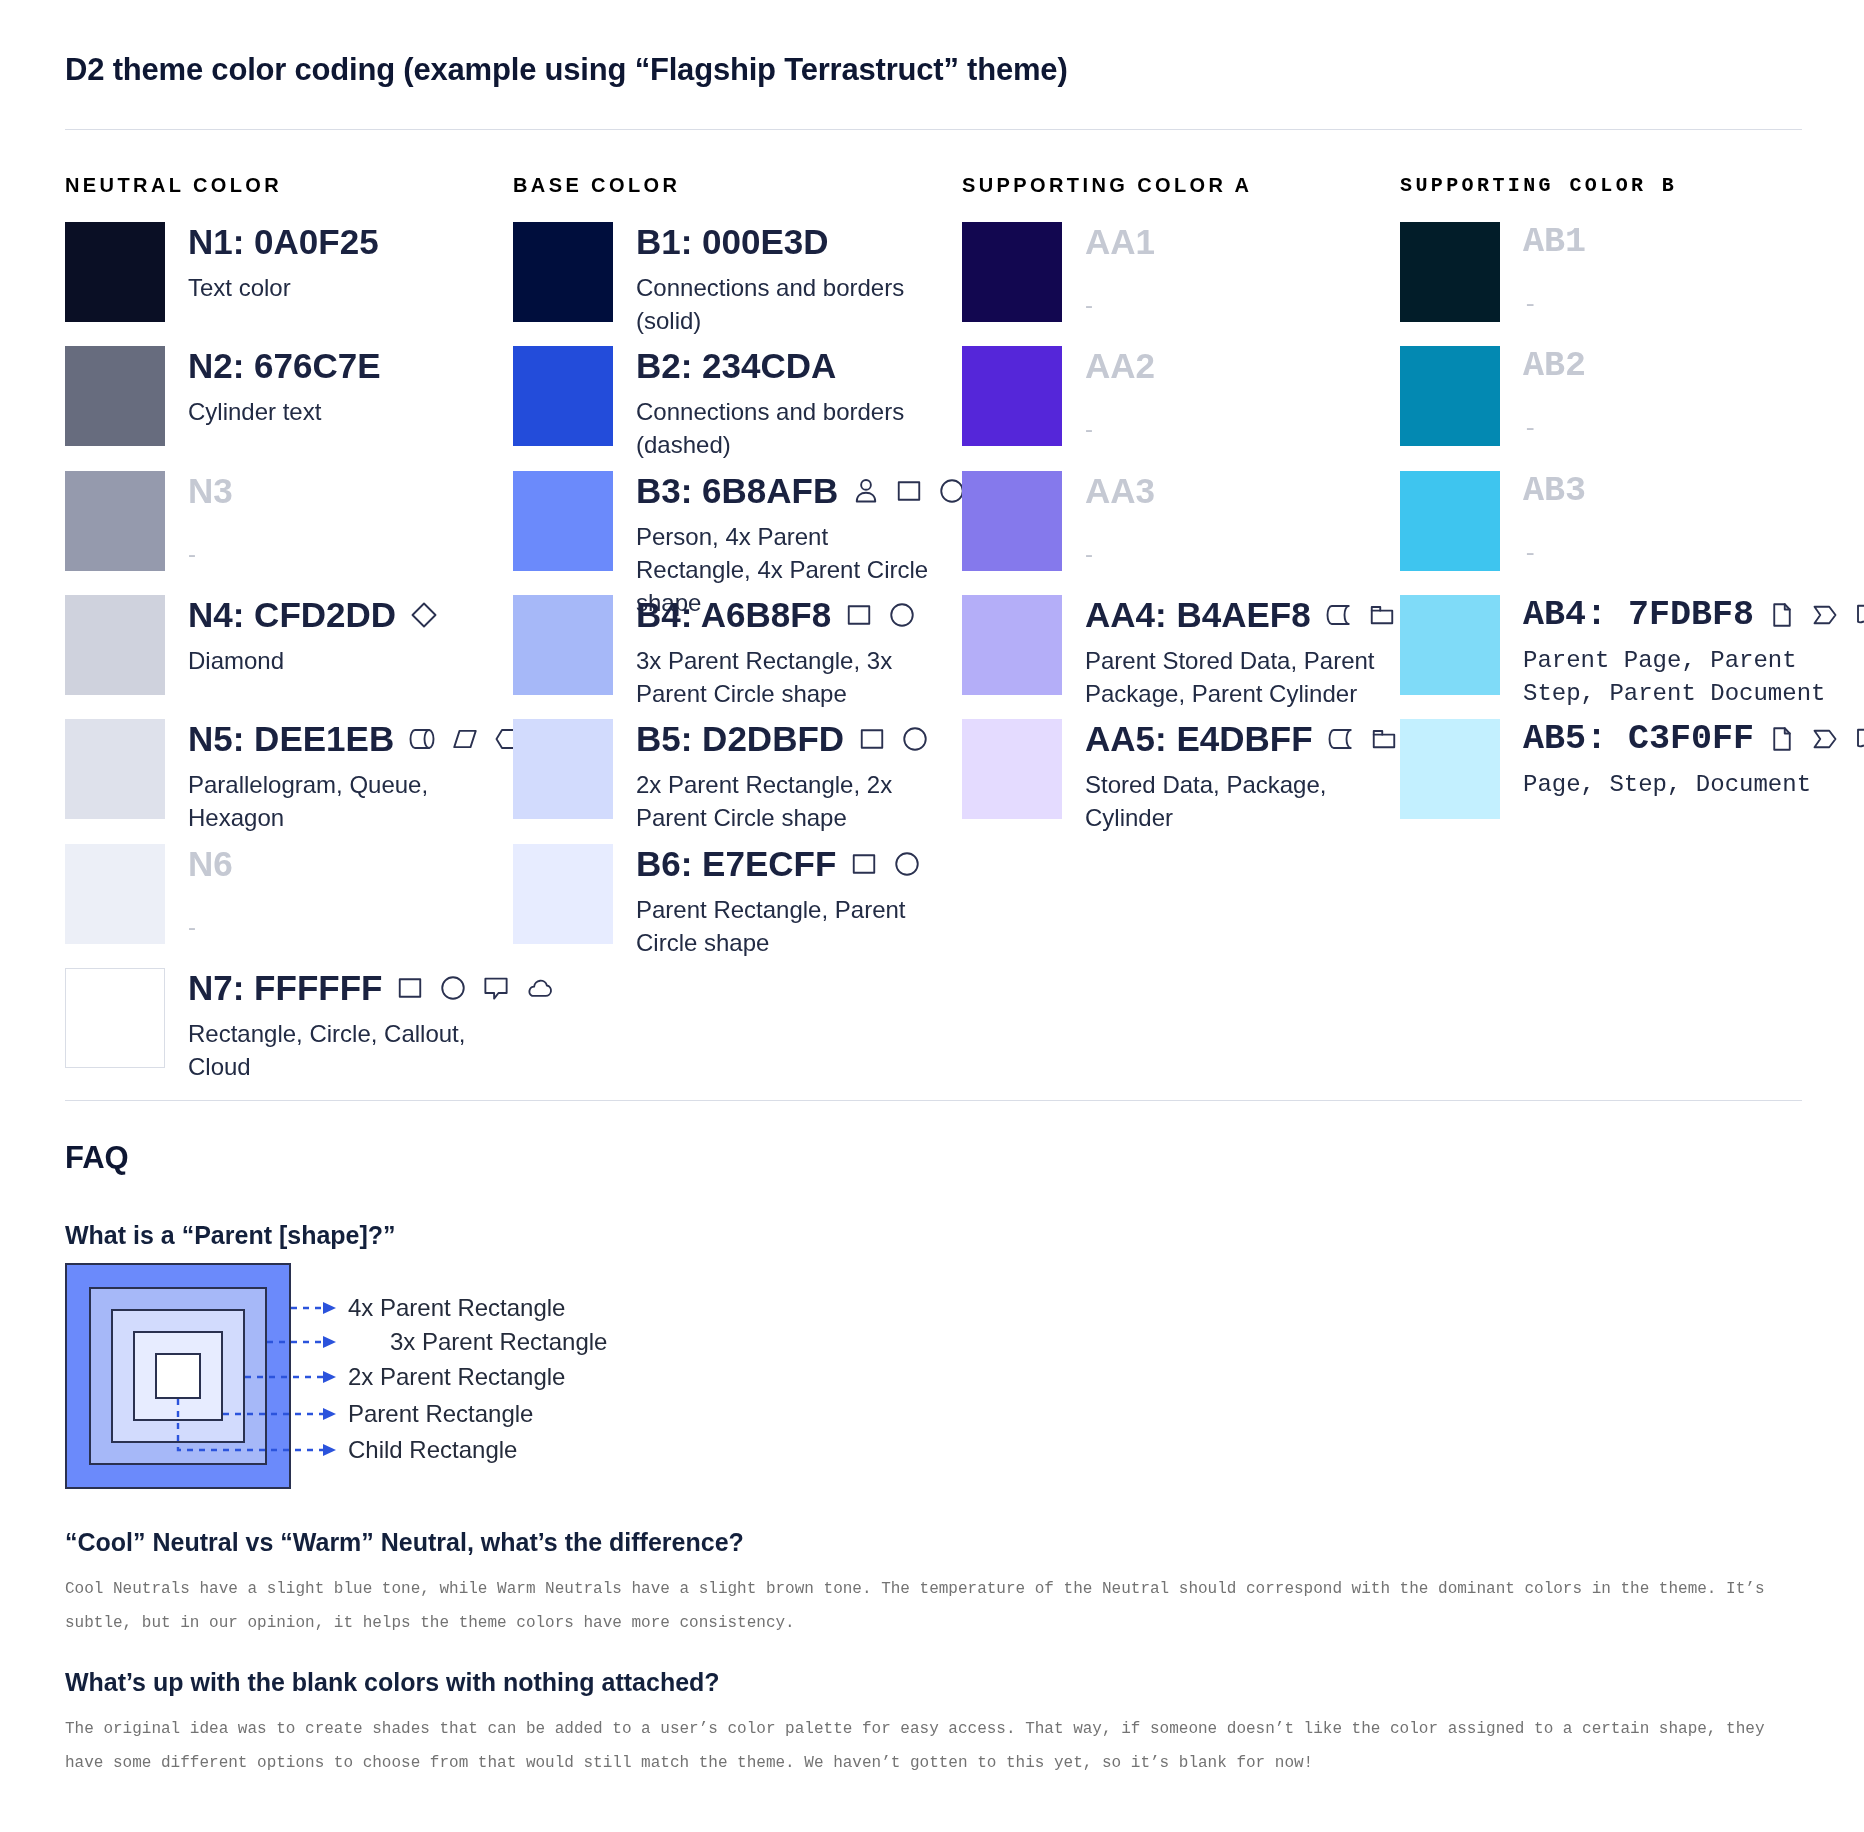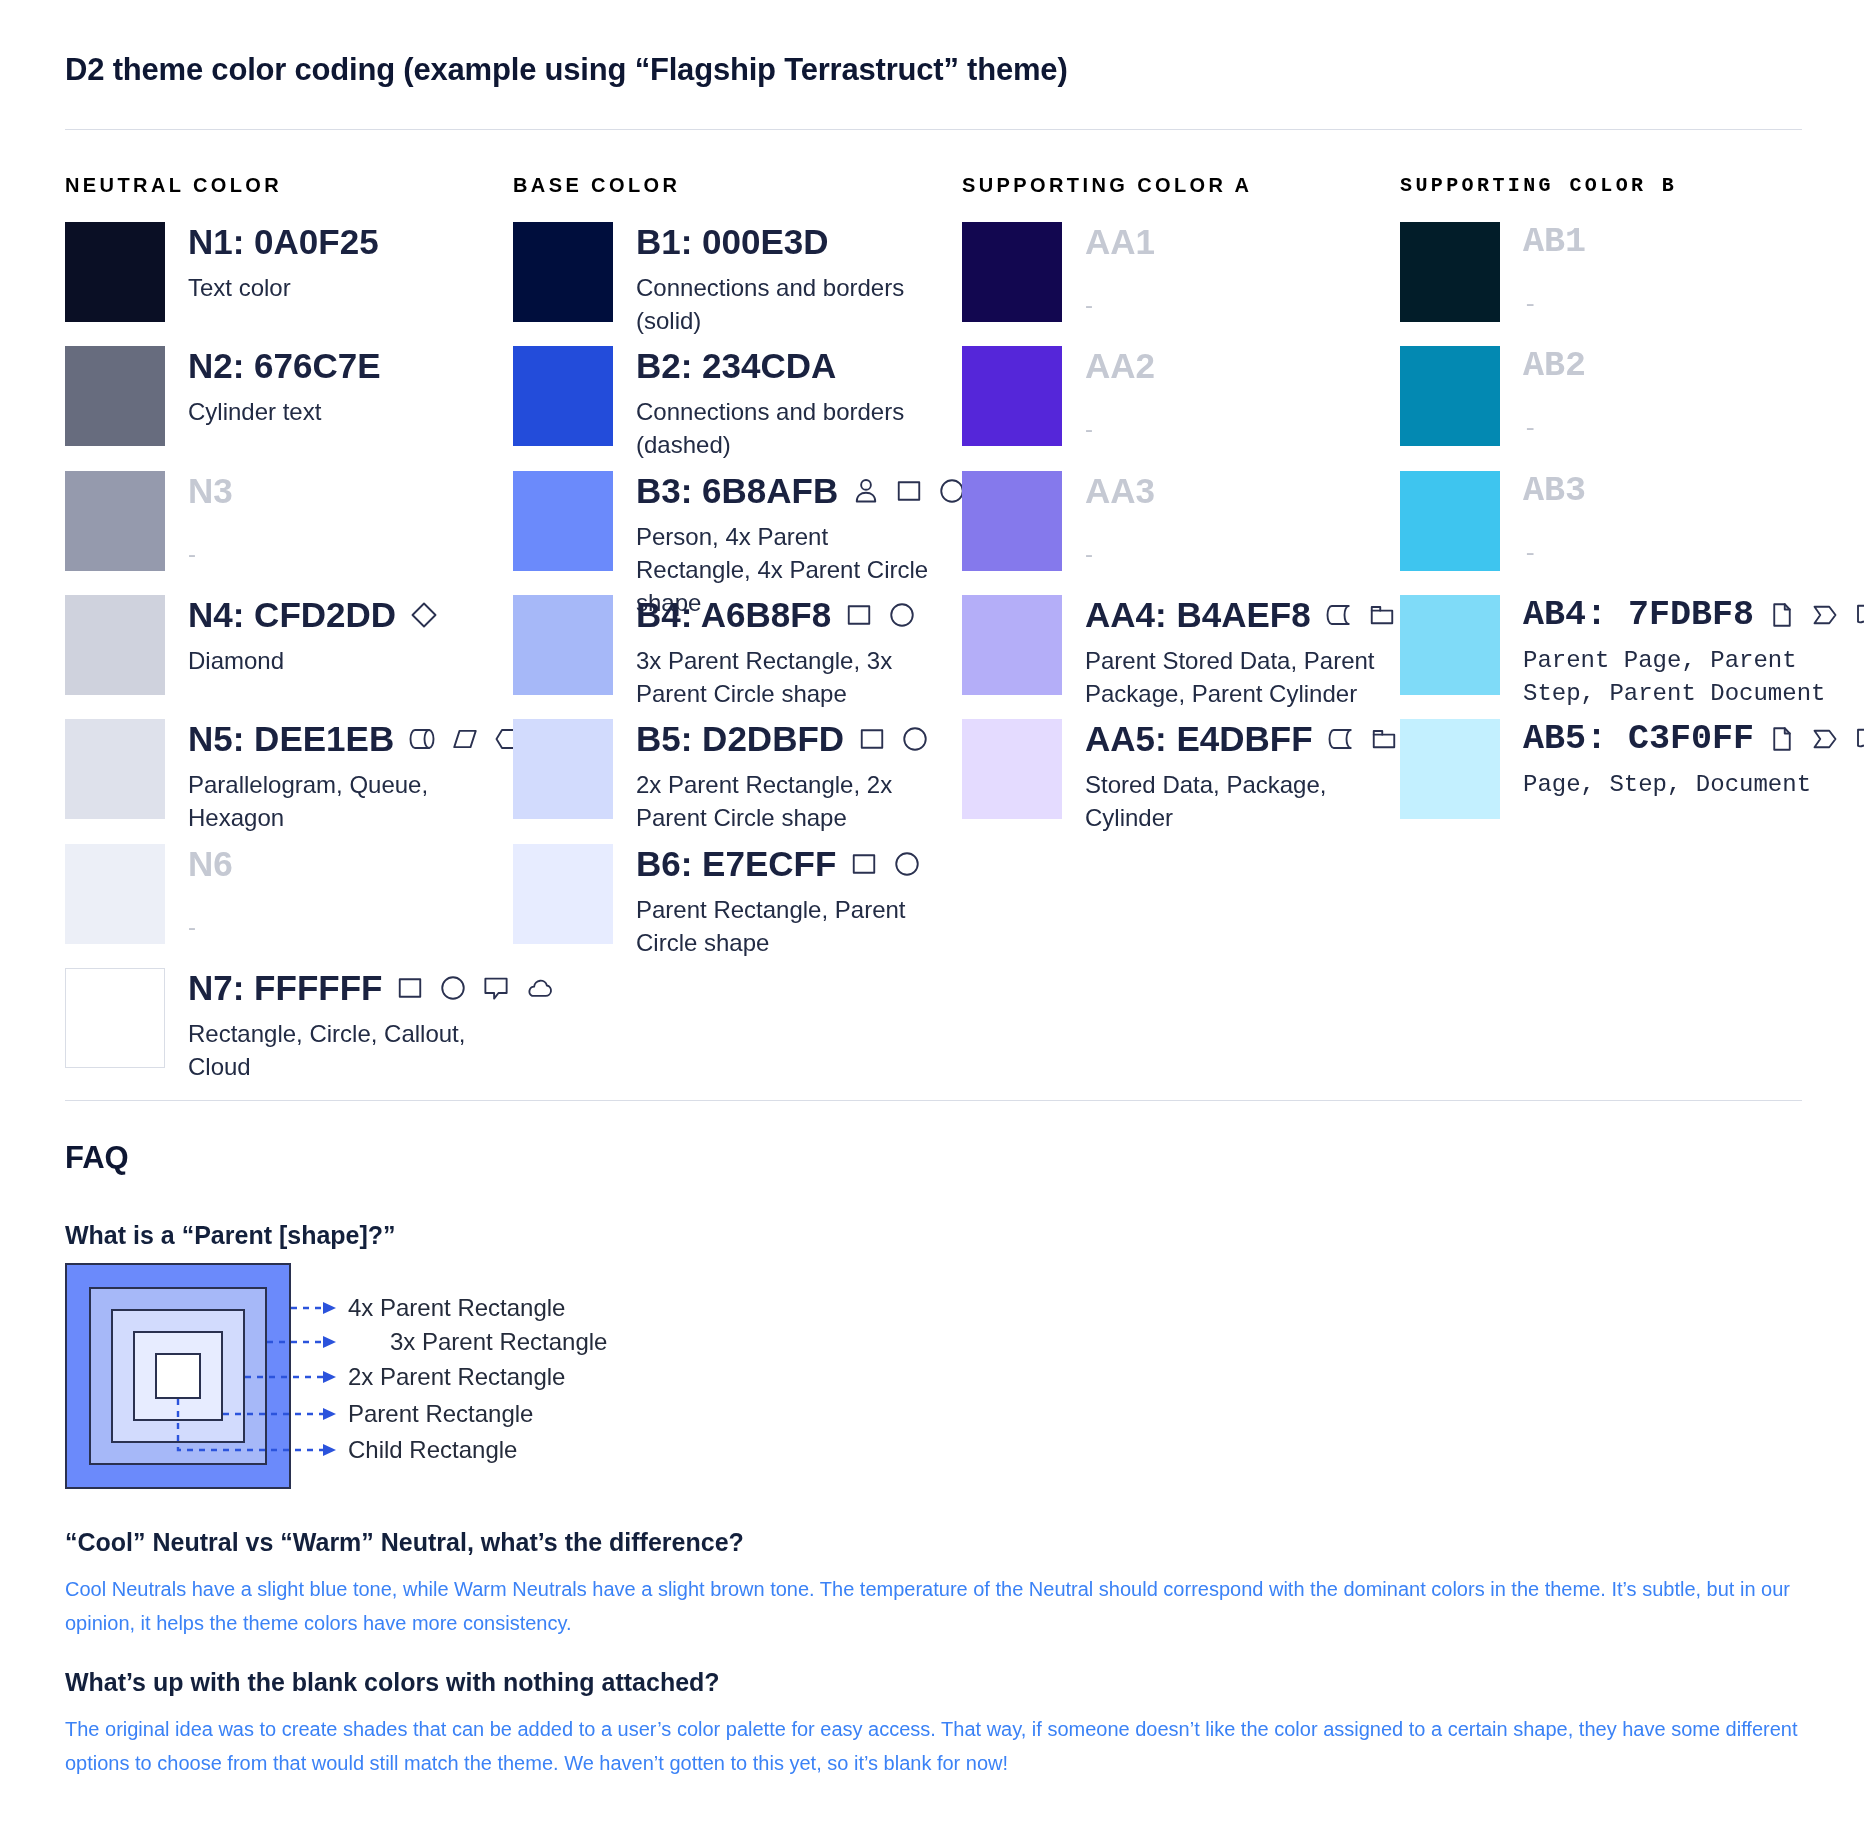--- a/index.html
+++ b/index.html
@@ -25,21 +25,21 @@
   .desc{font-size:24px;line-height:33px;color:#222B44;margin-top:9px;}
   .desc.dash{color:#C2C6D0;margin-top:26px;}
   .icon{display:inline-flex;}
   .icon svg{width:30px;height:30px;display:block;stroke:#2A3150;stroke-width:1.5;
             fill:none;stroke-linejoin:round;stroke-linecap:round;}
   .faq-heading{left:65px;top:1140px;font-size:31px;font-weight:bold;color:#0E1733;}
   .q{font-size:25px;font-weight:bold;color:#13203C;}
   .q1{left:65px;top:1221px;}
   .q2{left:65px;top:1528px;}
   .q3{left:65px;top:1668px;text-align:right;}
-  .a{font-size:20px;line-height:34px;color:#3b82f6;width:1745px;}
+  .a{font-size:16px;line-height:34px;color:#737373;width:1745px;font-family:Liberation Mono, monospace;}
   .a2{left:65px;top:1572px;}
   .a3{left:65px;top:1712px;}
   #diagram{left:65px;top:1263px;width:720px;height:235px;text-decoration:underline;}
   .dg-square{position:absolute;box-sizing:border-box;border:2px solid #2A3150;}
   #dg-svg{position:absolute;left:0;top:0;pointer-events:none;}
   .dg-label{position:absolute;font-size:24px;line-height:30px;color:#242B3B;white-space:nowrap;}
 </style>
 </head>
 <body>
 

